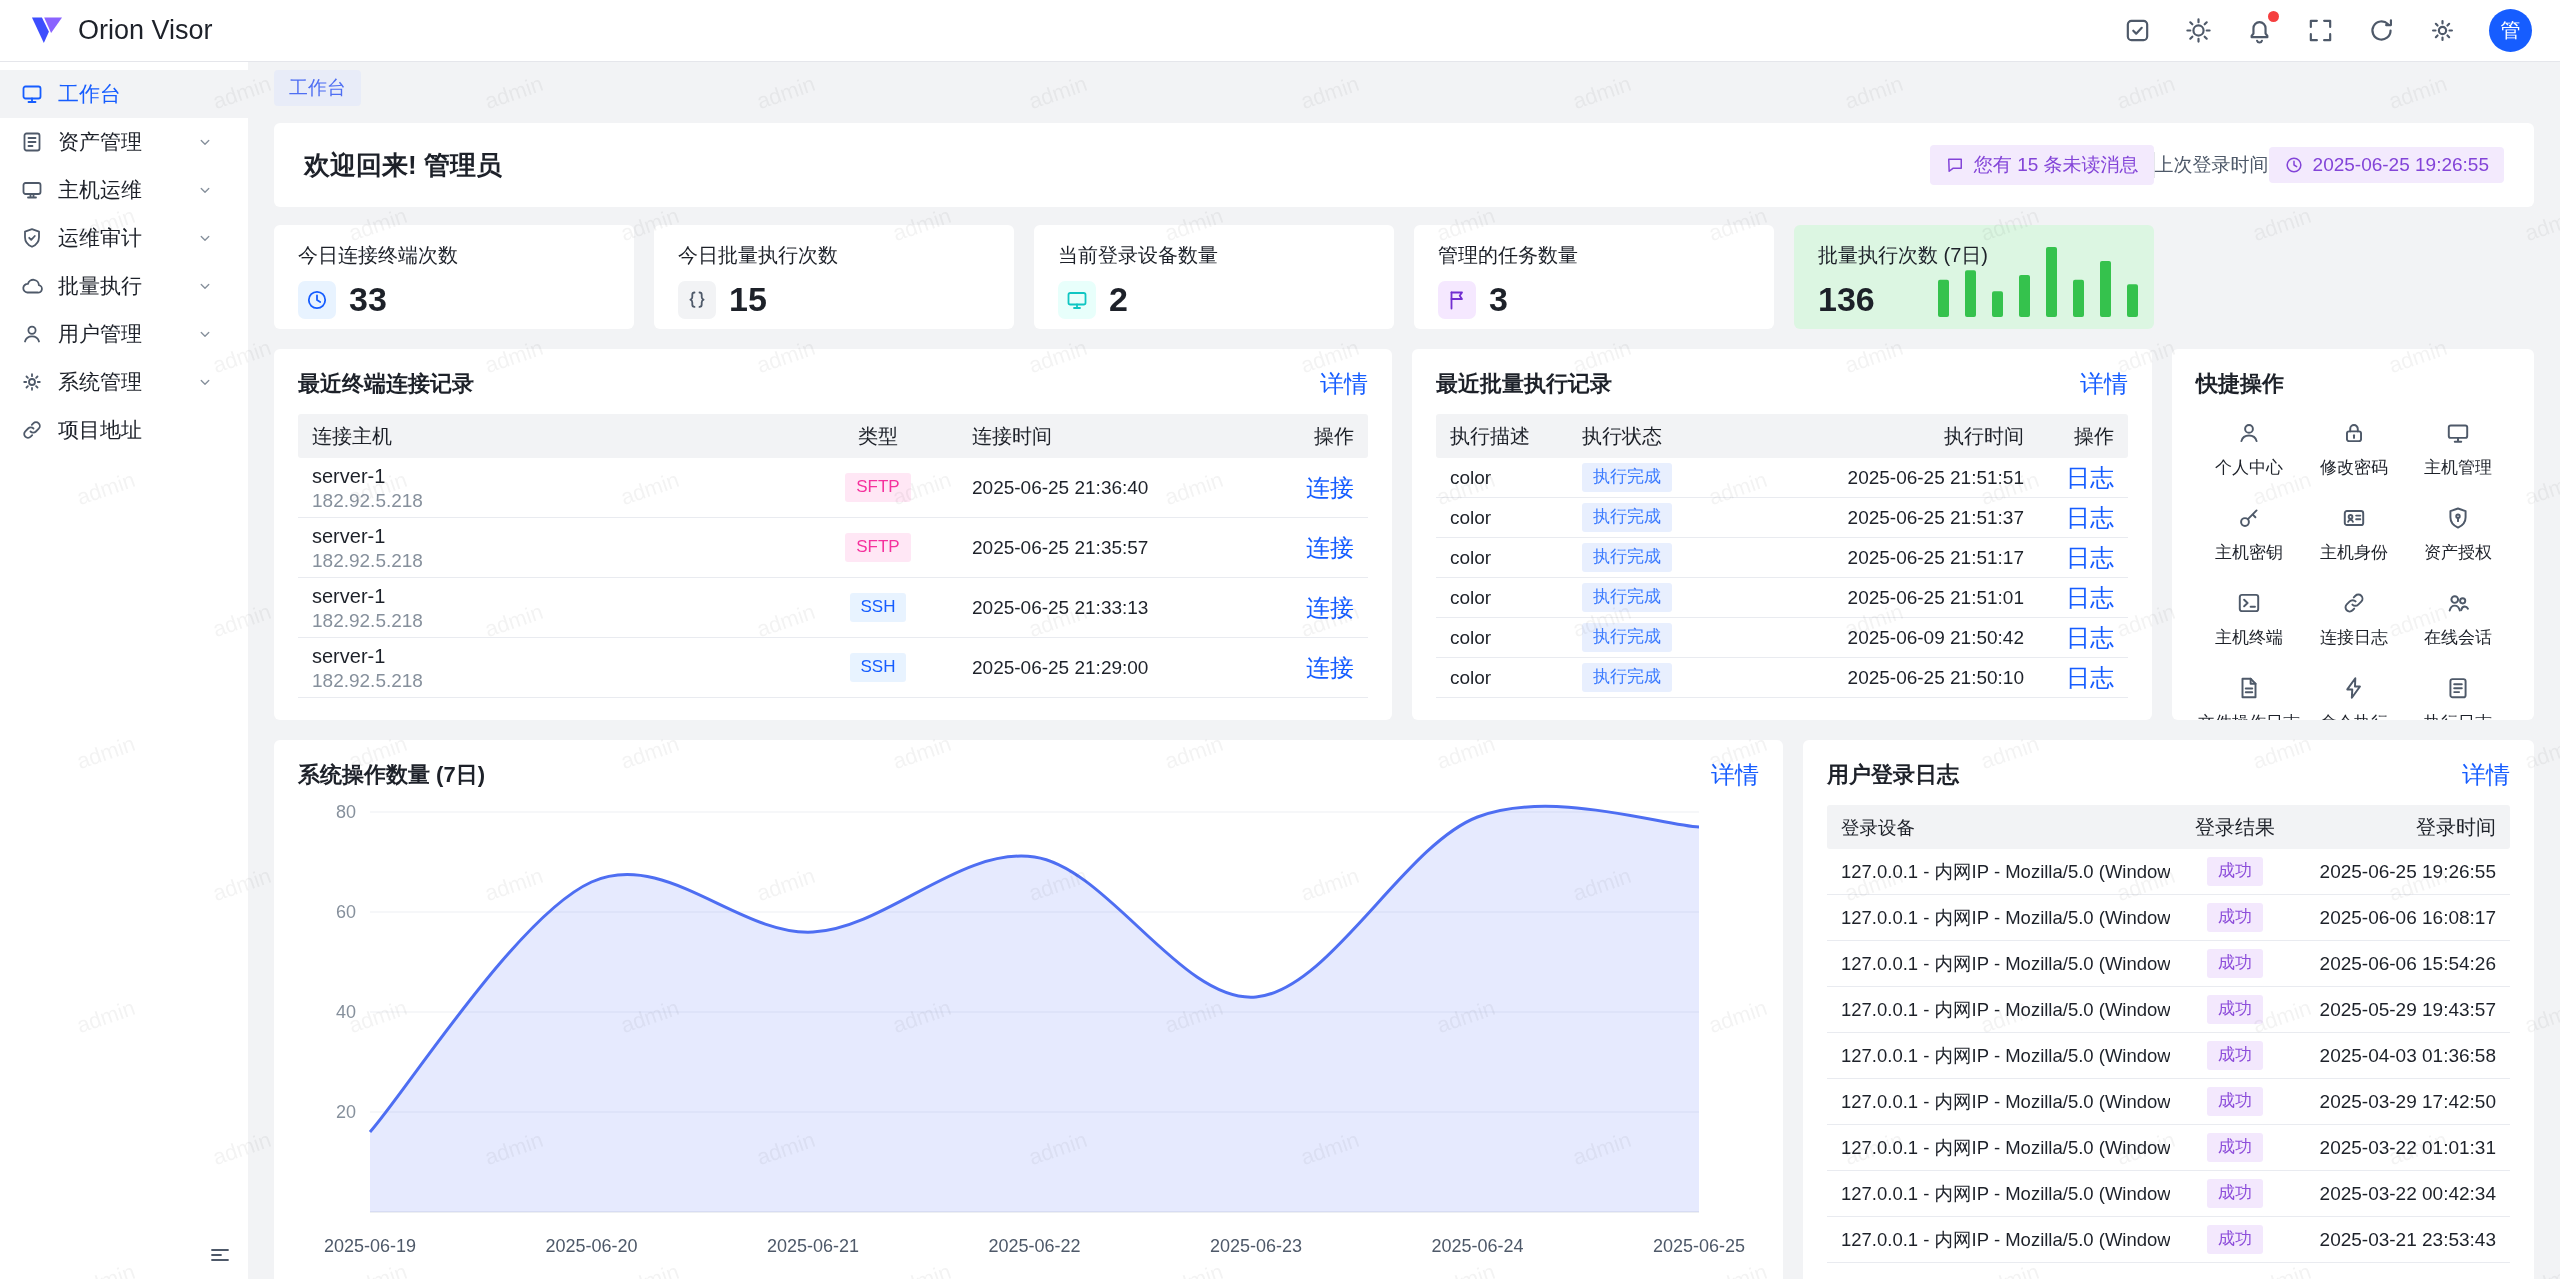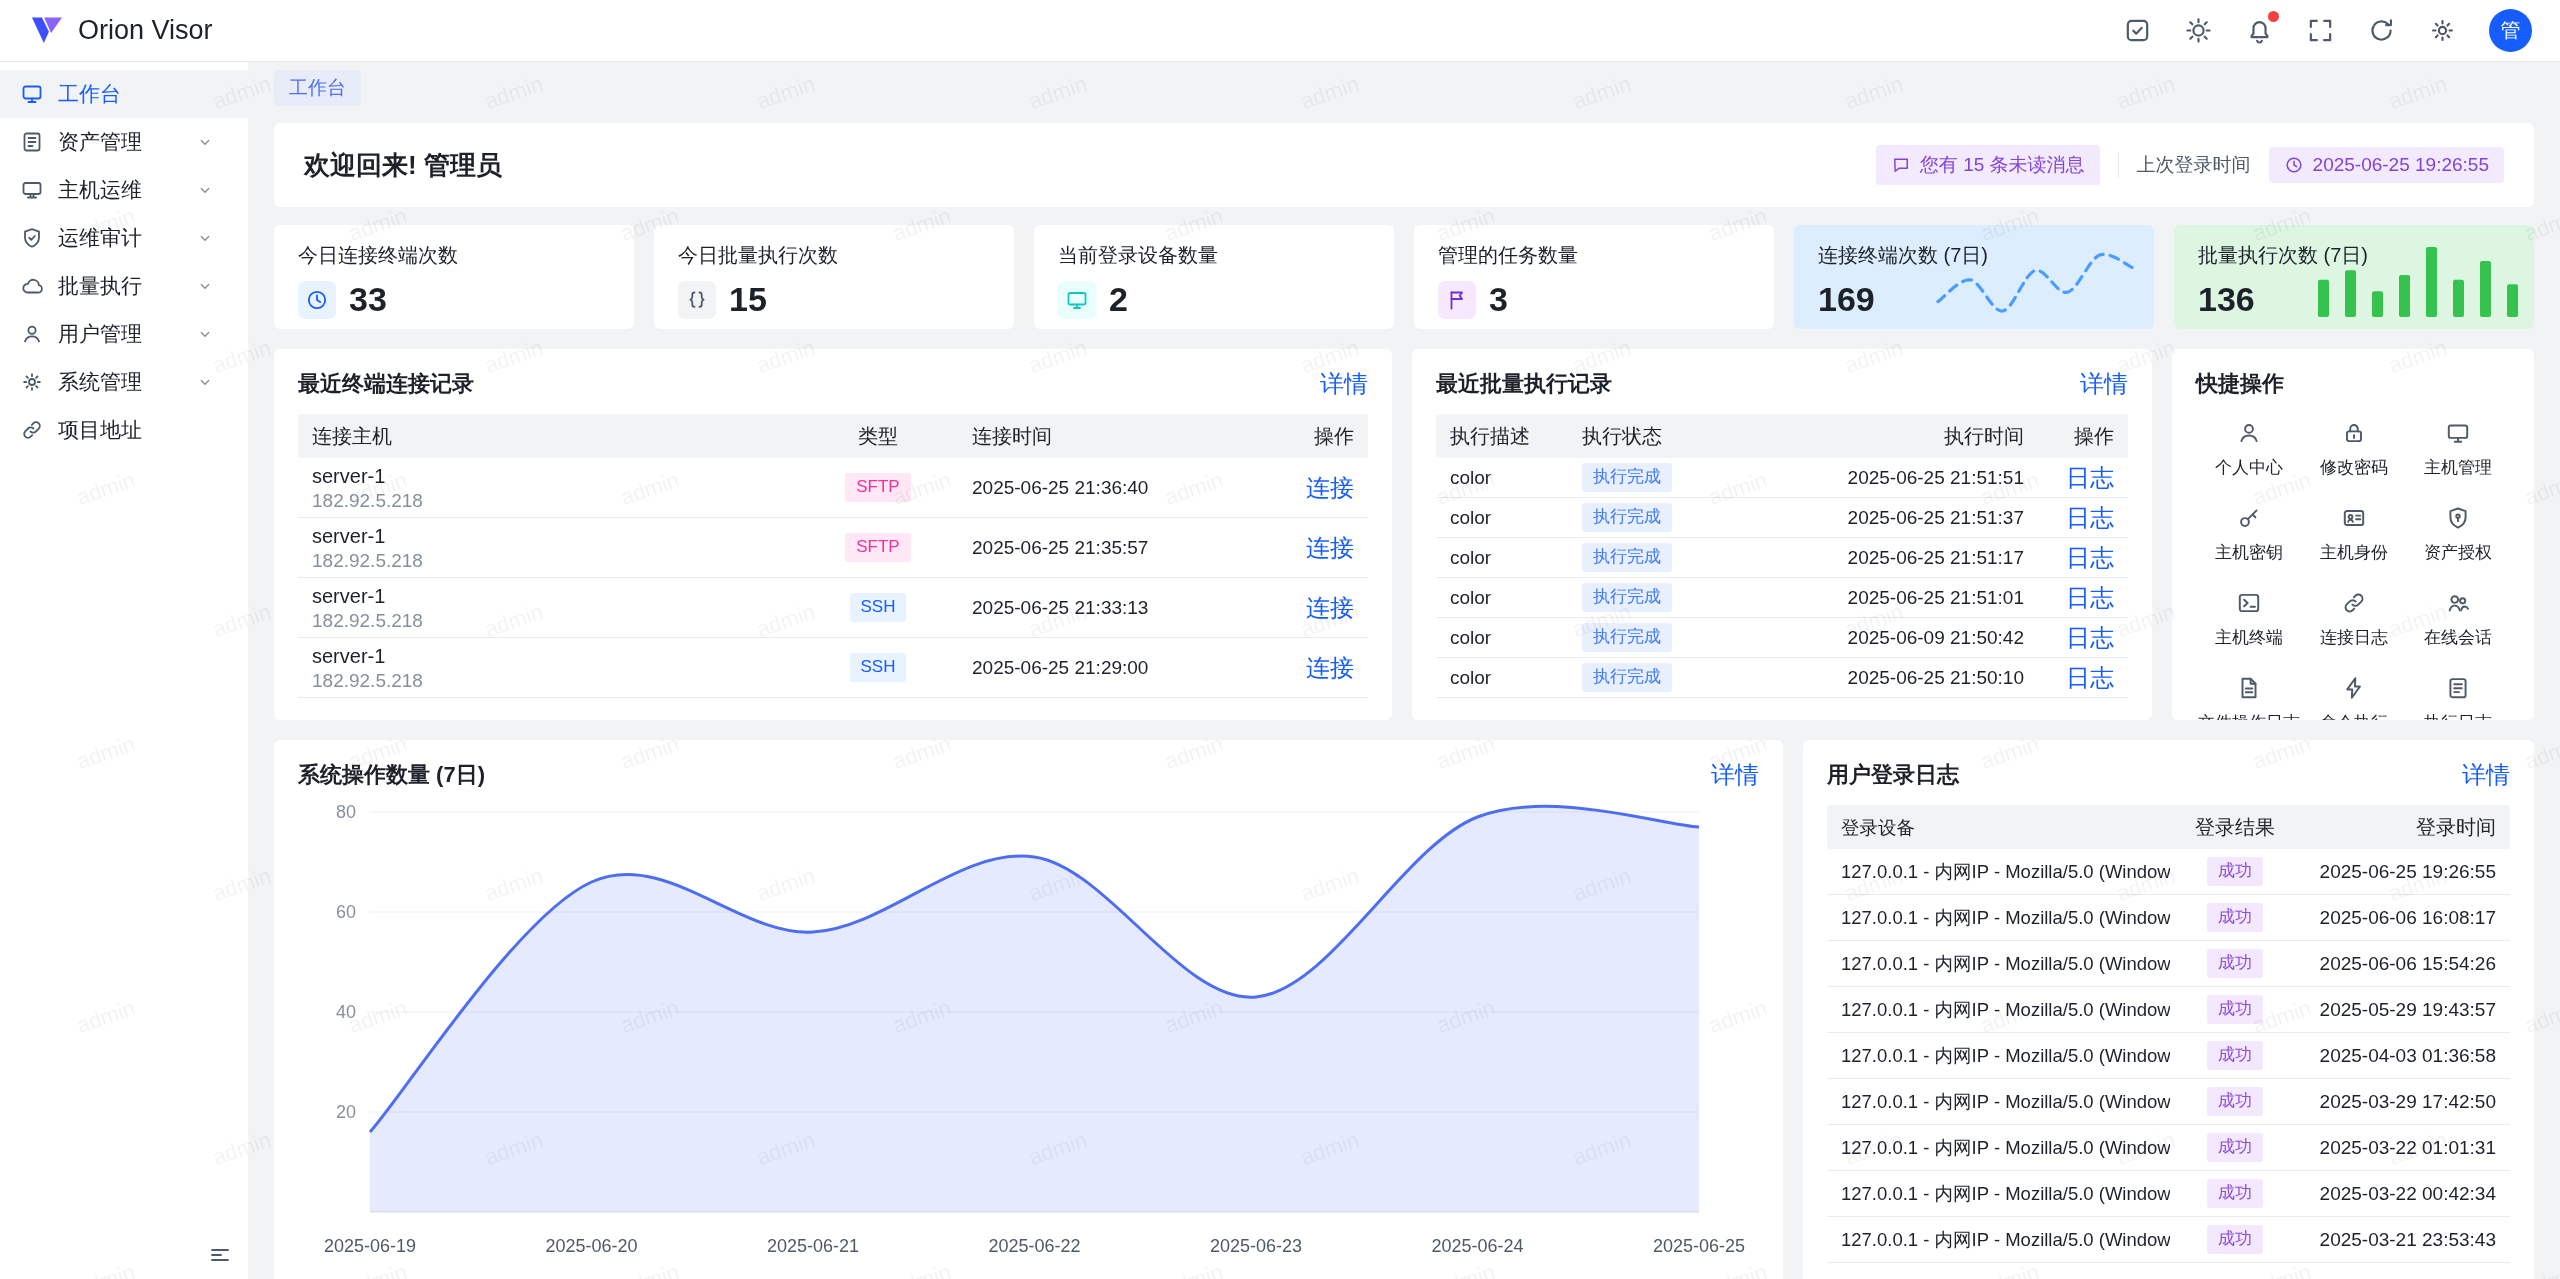--- a/index.html
+++ b/index.html
@@ -37,21 +37,21 @@
   .sidebar-footer{height:48px;display:flex;align-items:center;justify-content:flex-end;padding:0 16px;color:#86909c}
   .sidebar-footer .icn{width:24px;height:24px}
 
   
   .main{position:absolute;left:248px;top:62px;right:0;bottom:0;padding:8px 26px 0;overflow:hidden}
   .breadcrumb-tag{display:inline-flex;align-items:center;background:#e8ecf8;color:#4e6ef2;
     font-size:19px;padding:5px 15px;border-radius:4px}
   .welcome-card{margin-top:17px;background:#fff;border-radius:6px;padding:22px 30px;
     display:flex;align-items:center;justify-content:space-between}
   .welcome-title{font-size:26px;font-weight:600}
-  .welcome-right{display:flex;align-items:center;gap:18px}
+  .welcome-right{display:flex;align-items:center;}
   .pill{display:inline-flex;align-items:center;gap:9px;background:#f3eafd;color:#8344d8;
     font-size:19px;padding:7px 15px;border-radius:4px}
   .pill .icn{width:20px;height:20px}
   .divider-v{width:1px;height:26px;background:#e5e6eb}
   .login-label{font-size:19px;color:#4e5969}
 
   
   .stats-row{margin-top:18px;display:grid;grid-template-columns:repeat(6,1fr);gap:20px}
   .stat-card{background:#fff;border-radius:6px;padding:17px 24px;height:104px;position:relative;overflow:hidden}
   .stat-card.trend-blue{background:#dcedfd}
@@ -319,29 +319,20 @@
         <div class="stat-label" data-interactable="false">管理的任务数量</div>
         <div class="stat-row2">
           <span class="stat-iconbox" style="color:#722ed1;background:#f5e8ff" data-interactable="false">
             <svg class="icn" viewBox="0 0 24 24" data-interactable="false">
               <path d="M6.5 20.5v-16"></path>
               <path d="M6.5 4.5H17l-2.3 3.2L17 11H6.5"></path>
             </svg>
           </span>
           <span class="stat-value" data-interactable="false">3</span>
         </div>
-      </div>
-      <div class="stat-card trend-blue" data-interactable="false">
-        <div class="stat-label" data-interactable="false">连接终端次数 (7日)</div>
-        <div class="stat-row2">
-          <span class="stat-value" data-interactable="false">169</span>
-        </div>
-        <svg class="mini-line" viewBox="0 0 210 72" data-interactable="false">
-          <path d="M8,54.66666666666667C13.4,51.0 29.6,31.3 40.3,32.9C51.1,34.4 61.9,65.6 72.7,64.0C83.4,62.4 94.2,26.7 105.0,23.6C115.8,20.4 126.6,47.9 137.3,45.3C148.1,42.7 158.9,12.1 169.7,8.0C180.4,3.9 196.6,18.4 202.0,20.4" fill="none" stroke="#4a9dff" stroke-width="3.2" stroke-dasharray="9 7" stroke-linecap="round"></path>
-        </svg>
       </div>
       <div class="stat-card trend-green" data-interactable="false">
         <div class="stat-label" data-interactable="false">批量执行次数 (7日)</div>
         <div class="stat-row2">
           <span class="stat-value" data-interactable="false">136</span>
         </div>
         <svg class="mini-bars" viewBox="0 0 200 74" data-interactable="false">
           <rect x="0.0" y="36.7" width="11" height="37.3" rx="2" fill="#35c24d"></rect>
           <rect x="27.0" y="27.3" width="11" height="46.7" rx="2" fill="#35c24d"></rect>
           <rect x="54.0" y="48.3" width="11" height="25.7" rx="2" fill="#35c24d"></rect>

